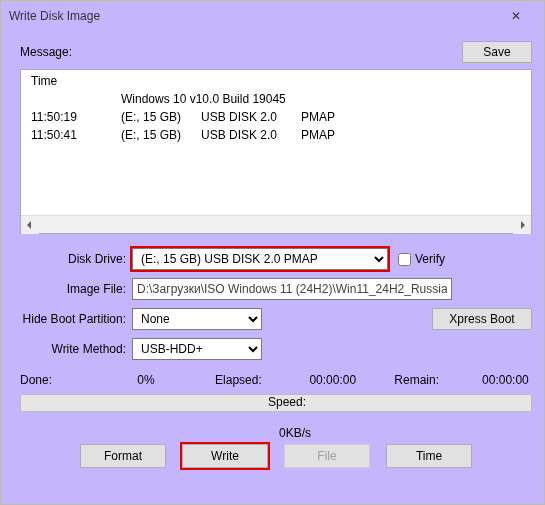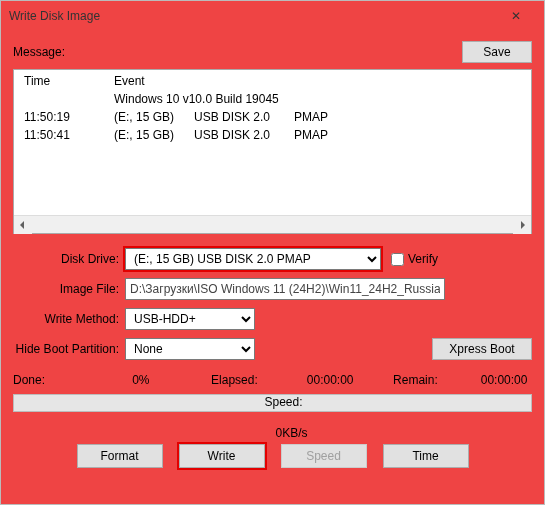--- a/index.html
+++ b/index.html
@@ -1,21 +1,21 @@
 <!DOCTYPE html>
 <html><head>
 <meta charset="utf-8">
 <style>
 * { box-sizing: border-box; margin: 0; padding: 0; font-family: "Segoe UI", Tahoma, sans-serif; font-size: 12px; }
 body { width: 545px; height: 505px; background: #fff; }
-.window { width: 545px; height: 505px; border: 1px solid #bbb; background: #ef4444; display: flex; flex-direction: column; justify-content: flex-end; }
+.window { width: 545px; height: 505px; border: 1px solid #bbb; background: #c4b5fd; display: flex; flex-direction: column; justify-content: flex-end; }
 .titlebar { height: 30px; display: flex; align-items: center; padding: 0 8px; }
 .titlebar .title { flex: 1; color: #333; }
 .titlebar .close { width: 40px; height: 30px; display: flex; align-items: center; justify-content: center; color: #333; cursor: default; }
-.content { padding: 8px 12px 12px 12px; flex: 1; display: flex; flex-direction: column; }
+.content { padding: 8px 12px 12px 19px; flex: 1; display: flex; flex-direction: column; }
 .msg-row { display: flex; align-items: center; height: 26px; }
 .msg-row .lbl { flex: 1; }
 .btn { min-width: 70px; height: 22px; background: #e1e1e1; border: 1px solid #adadad; cursor: default; display: inline-flex; align-items: center; justify-content: center; padding: 0 10px; margin-left: 4px; }
 .btn.disabled { color: #a0a0a0; border-color: #ccc; }
 .event-box { border: 1px solid #aaa; height: 165px; margin-top: 4px; display: flex; flex-direction: column; background: #fff; }
 .event-head { display: flex; padding: 4px 10px 2px 10px; }
 .col-time { width: 90px; }
 .col-event { flex: 1; }
 .event-body { flex: 1; padding: 0 10px; }
 .event-row { display: flex; height: 18px; align-items: center; }
@@ -61,21 +61,20 @@
     <div class="msg-row">
       <div class="lbl">Message:</div>
       <div class="btn">
           <span>Save</span>
         </div>
     </div>
 
     <div class="event-box">
       <div class="event-head">
         <div class="col-time">Time</div>
-        <div class="col-event">Event</div>
       </div>
       <div class="event-body">
         <div class="event-row">
           <div class="col-time"></div>
           <div class="event-evt">
               <span>Windows 10 v10.0 Build 19045</span>
             </div>
         </div>
         <div class="event-row">
           <div class="col-time">11:50:19</div>
@@ -121,35 +120,35 @@
           <span>Verify</span>
         </div>
       </div>
 
       <div class="form-row">
         <div class="flabel">Image File:</div>
         <input type="text" class="input-image" readonly="" value="D:\Загрузки\ISO Windows 11 (24H2)\Win11_24H2_Russian_x64.iso" style="">
       </div>
 
       <div class="form-row">
-        <div class="flabel">Write Method:</div>
-        <select class="dd-method">
-          <option>USB-HDD+</option>
-        </select>
-      </div>
-
-      <div class="form-row">
         <div class="flabel">Hide Boot Partition:</div>
         <select class="dd-hide">
           <option>None</option>
         </select>
         <div style="flex:1"></div>
         <div class="btn" style="min-width:100px">
             <span>Xpress Boot</span>
           </div>
+      </div>
+
+      <div class="form-row">
+        <div class="flabel">Write Method:</div>
+        <select class="dd-method">
+          <option>USB-HDD+</option>
+        </select>
       </div>
 
       <div class="stats-row" style="margin-top:4px;gap:35px;">
         <div style="width:112px;" class="sl">Done:</div>
         <div style="width:60px;">0%</div>
         <div style="width:80px;" class="sl">Elapsed:</div>
         <div style="width:70px;">00:00:00</div>
         <div style="flex:1;" class="sl">Remain:</div>
         <div style="width:70px; text-align:right;">00:00:00</div>
       </div>
@@ -162,21 +161,21 @@
       </div>
 
       <div class="bottom-btns">
         <div class="btn">
             <span>Format</span>
           </div>
         <div class="btn hl-red">
             <span>Write</span>
           </div>
         <div class="btn disabled">
-            <span>Speed</span>
+            <span>File</span>
           </div>
         <div class="btn">
             <span>Time</span>
           </div>
       </div>
 
     </div>
   </div>
 </div>
 

